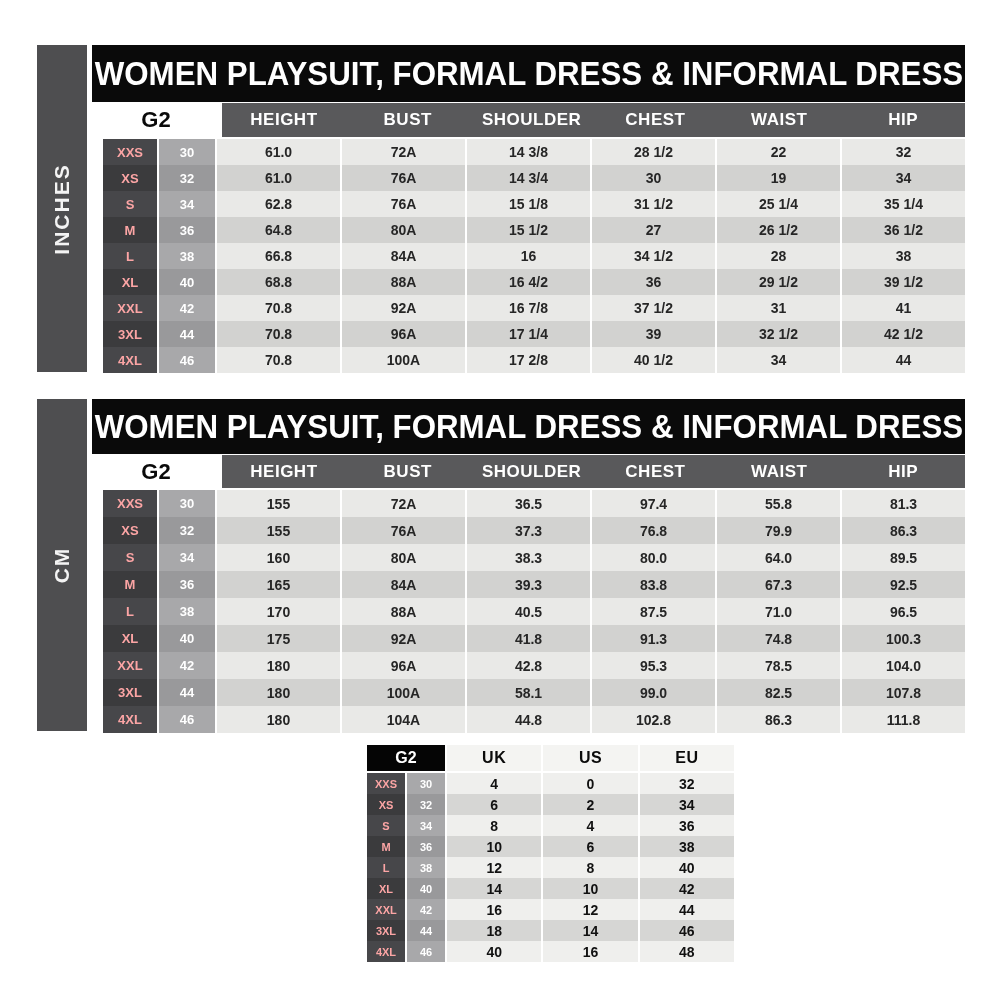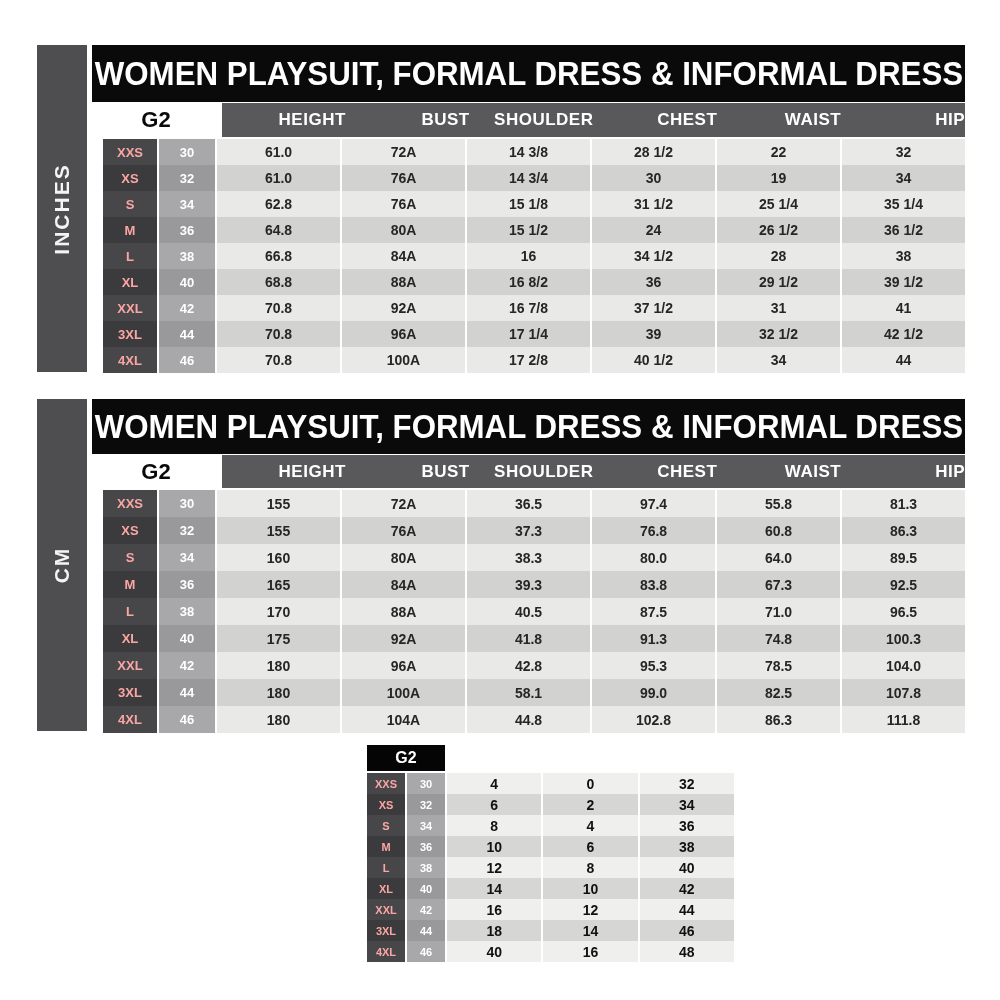--- a/index.html
+++ b/index.html
@@ -44,21 +44,21 @@
     position:absolute; left:0; top:0; bottom:0; width:128px; z-index:2;
     background:#ffffff; color:#0a0a0a; font-weight:bold; font-size:22px;
     display:flex; align-items:center; justify-content:center;
   }
   .colheads {
     position:absolute; left:130px; right:0; top:0; bottom:0;
     background:#59595b;
     display:grid; grid-template-columns:repeat(6,1fr); align-items:center;
   }
   .col-head {
-    color:#ffffff; font-weight:bold; font-size:17px; text-align:right;
+    color:#ffffff; font-weight:bold; font-size:17px; text-align:center;
     letter-spacing:0.5px;
   }
 
   .trows { margin-top:2px; }
   .trow {
     display:grid; grid-template-columns:54px 56px repeat(6,1fr);
     column-gap:2px; margin-left:11px; margin-bottom:0;
   }
   #table-inches .trow { height:26px; }
   #table-cm     .trow { height:27px; }
@@ -169,40 +169,40 @@
           <span class="cell">31 1/2</span>
           <span class="cell">25 1/4</span>
           <span class="cell">35 1/4</span>
         </div>
         <div class="trow">
           <span class="size">M</span>
           <span class="num">36</span>
           <span class="cell">64.8</span>
           <span class="cell">80A</span>
           <span class="cell">15 1/2</span>
-          <span class="cell">24</span>
+          <span class="cell">27</span>
           <span class="cell">26 1/2</span>
           <span class="cell">36 1/2</span>
         </div>
         <div class="trow">
           <span class="size">L</span>
           <span class="num">38</span>
           <span class="cell">66.8</span>
           <span class="cell">84A</span>
           <span class="cell">16</span>
           <span class="cell">34 1/2</span>
           <span class="cell">28</span>
           <span class="cell">38</span>
         </div>
         <div class="trow">
           <span class="size">XL</span>
           <span class="num">40</span>
           <span class="cell">68.8</span>
           <span class="cell">88A</span>
-          <span class="cell">16 8/2</span>
+          <span class="cell">16 4/2</span>
           <span class="cell">36</span>
           <span class="cell">29 1/2</span>
           <span class="cell">39 1/2</span>
         </div>
         <div class="trow">
           <span class="size">XXL</span>
           <span class="num">42</span>
           <span class="cell">70.8</span>
           <span class="cell">92A</span>
           <span class="cell">16 7/8</span>
@@ -264,21 +264,21 @@
           <span class="cell">55.8</span>
           <span class="cell">81.3</span>
         </div>
         <div class="trow">
           <span class="size">XS</span>
           <span class="num">32</span>
           <span class="cell">155</span>
           <span class="cell">76A</span>
           <span class="cell">37.3</span>
           <span class="cell">76.8</span>
-          <span class="cell">60.8</span>
+          <span class="cell">79.9</span>
           <span class="cell">86.3</span>
         </div>
         <div class="trow">
           <span class="size">S</span>
           <span class="num">34</span>
           <span class="cell">160</span>
           <span class="cell">80A</span>
           <span class="cell">38.3</span>
           <span class="cell">80.0</span>
           <span class="cell">64.0</span>
@@ -345,20 +345,25 @@
           <span class="cell">111.8</span>
         </div>
       </div>
   </div>
 </div>
 
 <div class="int-table">
   <div class="int-right">
     <div class="int-head">
       <div class="int-g2">G2</div>
+      <div class="int-colheads">
+          <span class="col-head">UK</span>
+          <span class="col-head">US</span>
+          <span class="col-head">EU</span>
+        </div>
     </div>
     <div class="introws">
         <div class="introw">
           <span class="size">XXS</span>
           <span class="num">30</span>
           <span class="cell">4</span>
           <span class="cell">0</span>
           <span class="cell">32</span>
         </div>
         <div class="introw">

